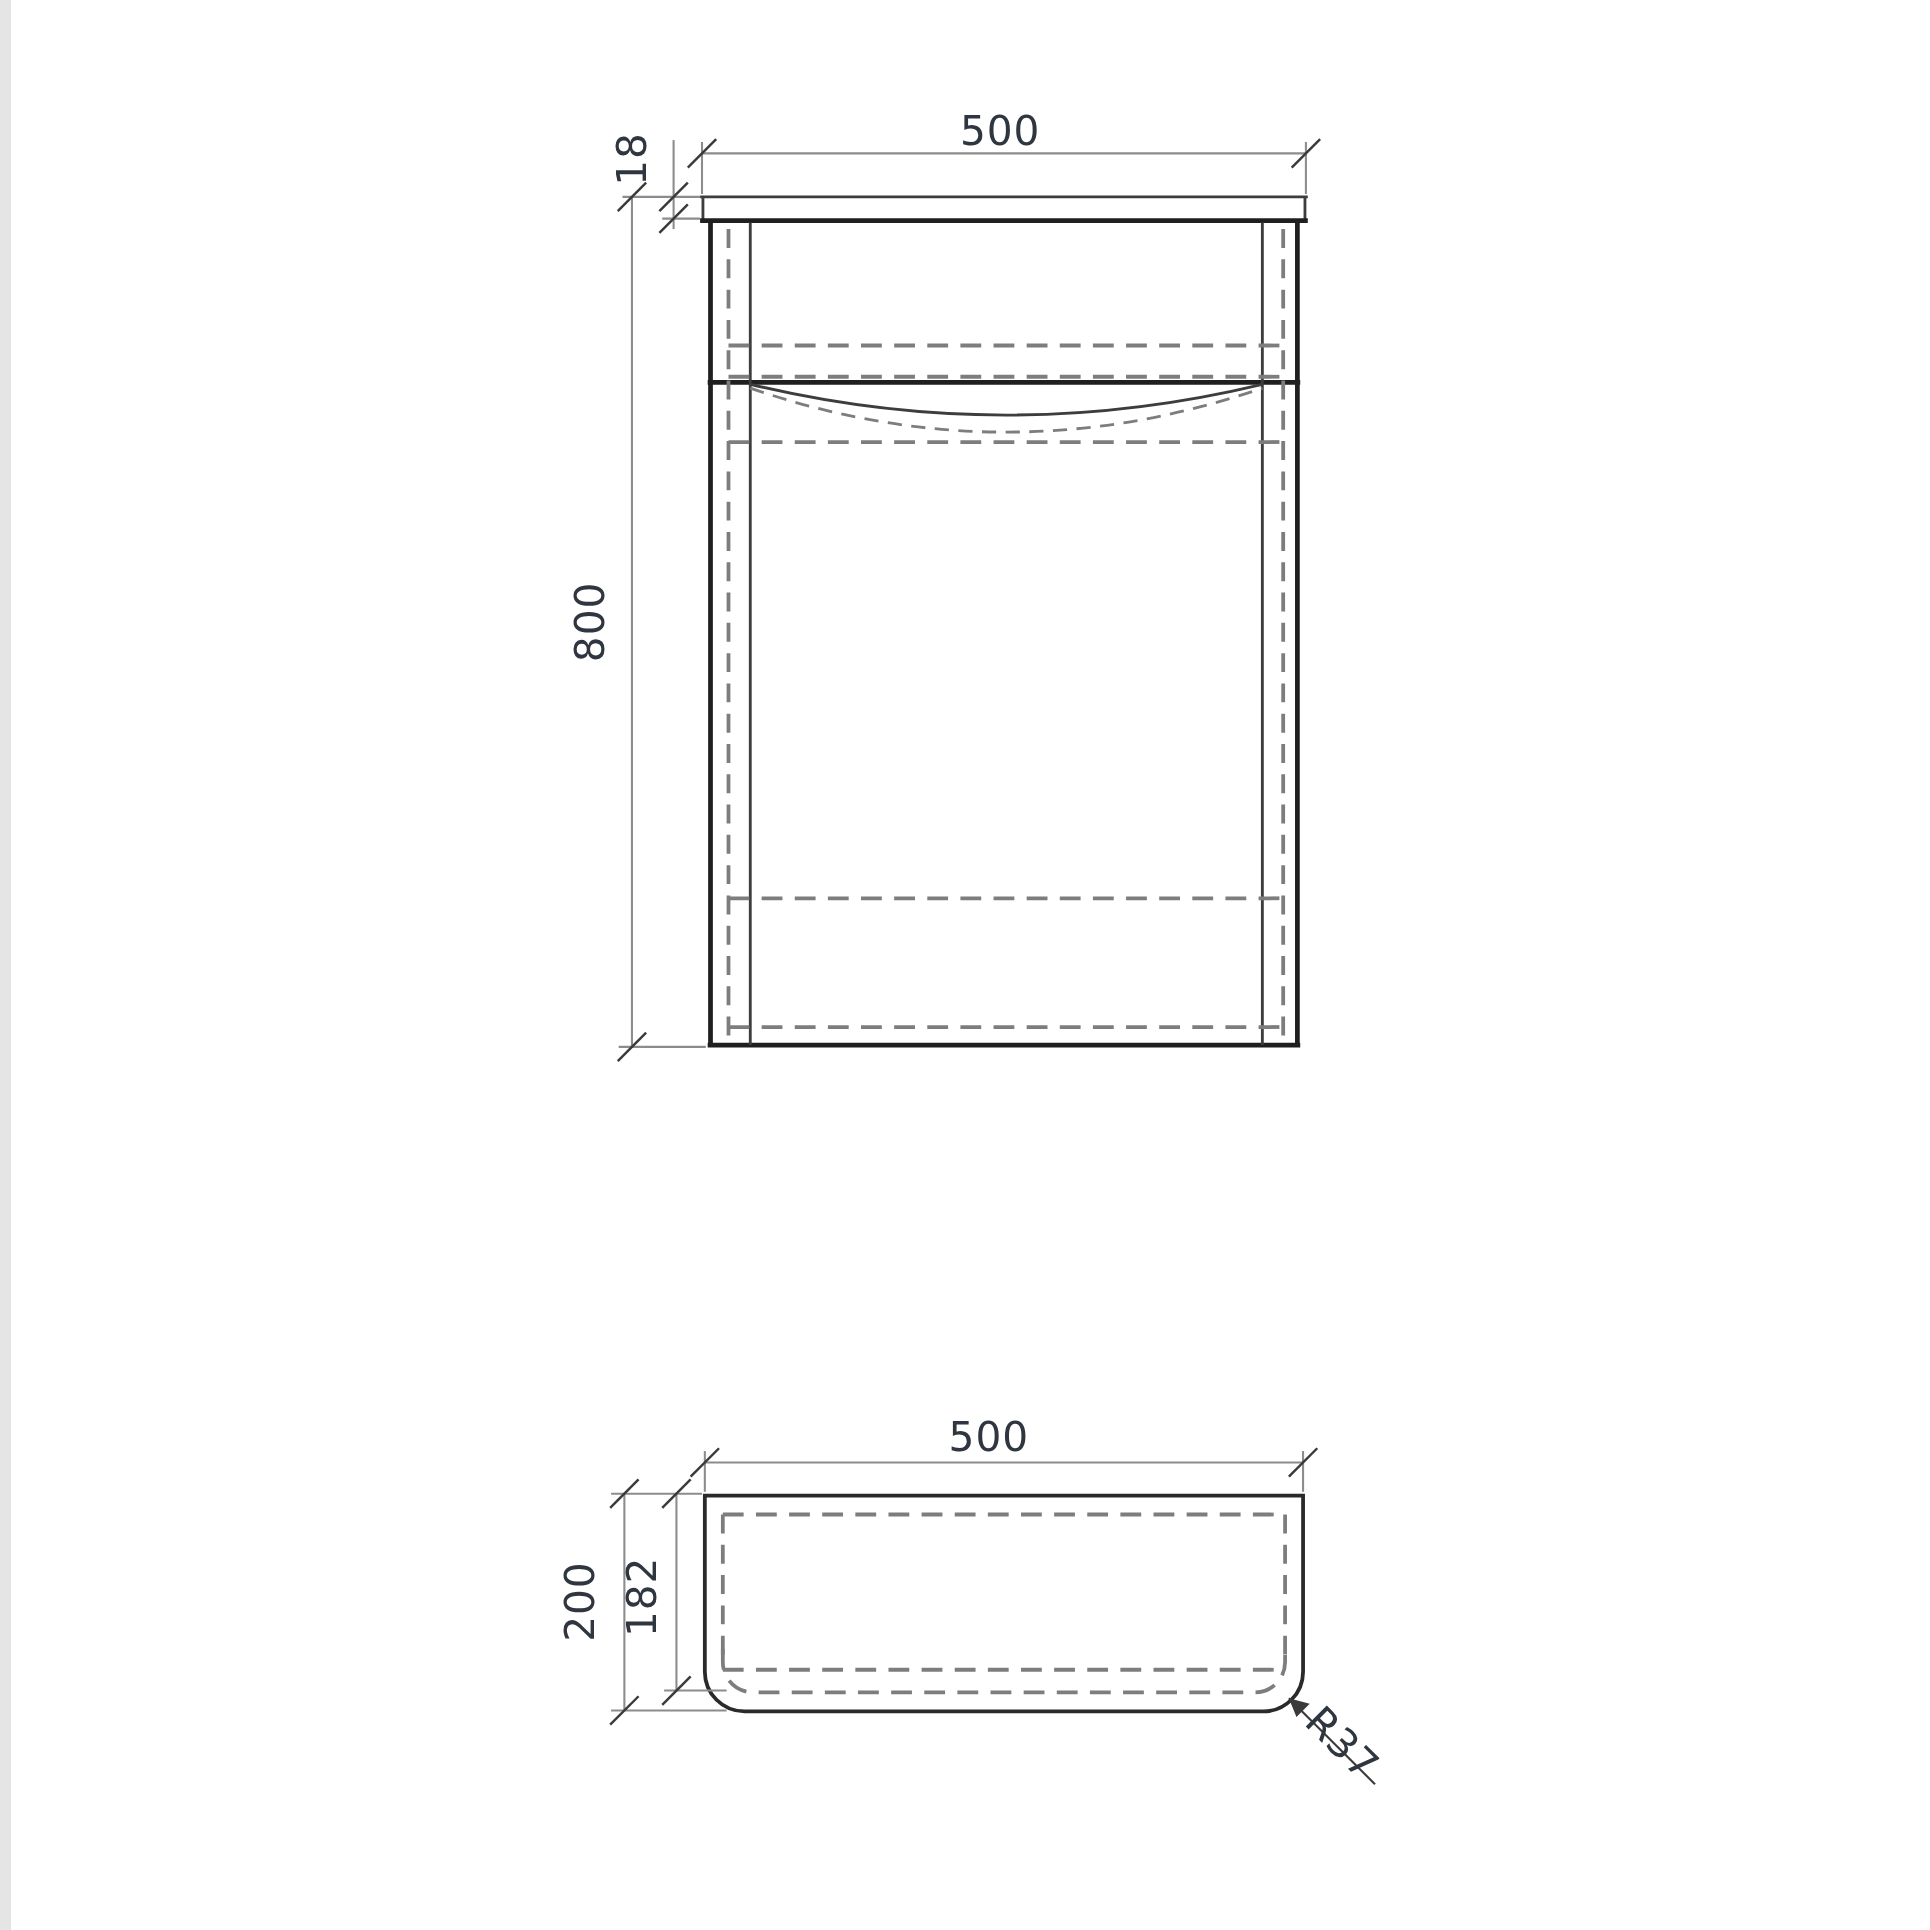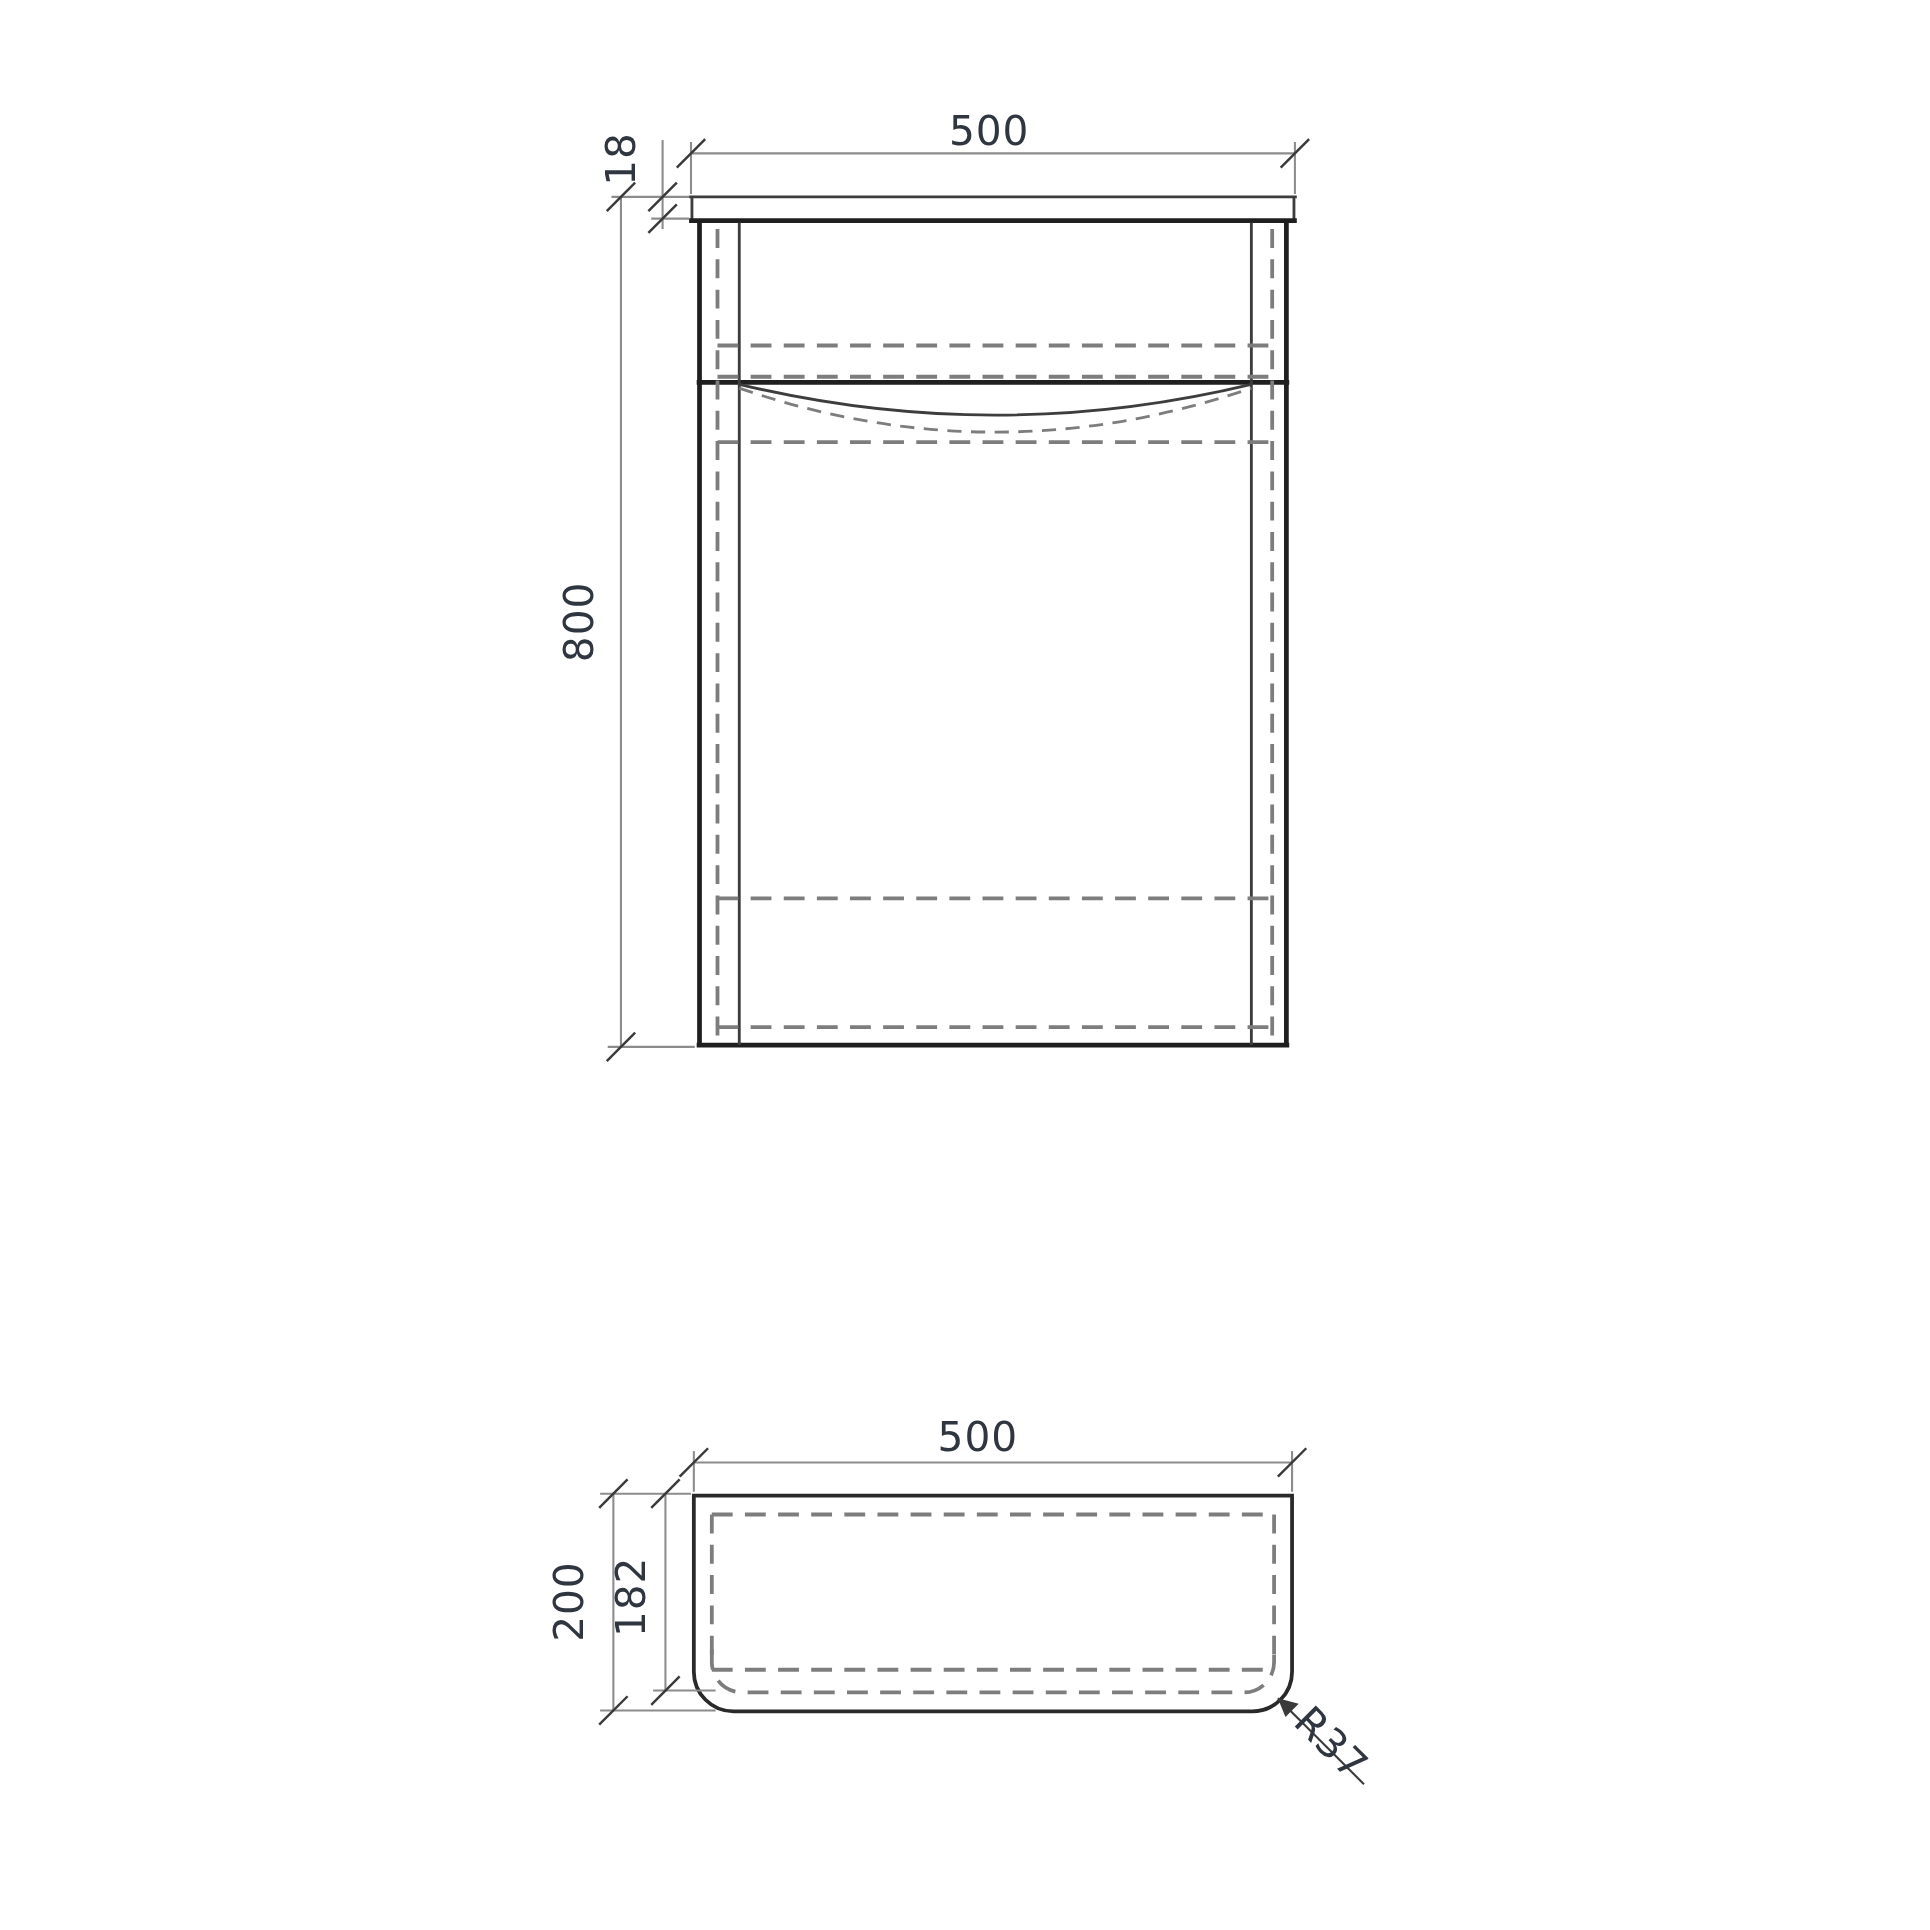--- a/index.html
+++ b/index.html
@@ -9,20 +9,21 @@
     width: 1931px;
     height: 1931px;
     font-family: "DejaVu Sans", "Liberation Sans", sans-serif;
   }
   .canvas-wrap {
     position: relative;
     width: 1656px;
     height: 1931px;
     background: #e5e5e5;
     overflow: hidden;
+    padding-left: 11px;
   }
   svg { display: block; }
 
   
   .ln-thick   { stroke: #1f1f1f; stroke-width: 5;   fill: none; }
   .ln-med     { stroke: #3d3d3d; stroke-width: 3;   fill: none; }
   .ln-outline { stroke: #2a2a2a; stroke-width: 4;   fill: none; }
   .ln-hidden  { stroke: #7d7d7d; stroke-width: 4;   fill: none; stroke-dasharray: 22 13; }
   .ln-hidden-v{ stroke: #7d7d7d; stroke-width: 4;   fill: none; stroke-dasharray: 20 12; }
   .ln-hidden-c{ stroke: #7d7d7d; stroke-width: 3;   fill: none; stroke-dasharray: 15 10; }

